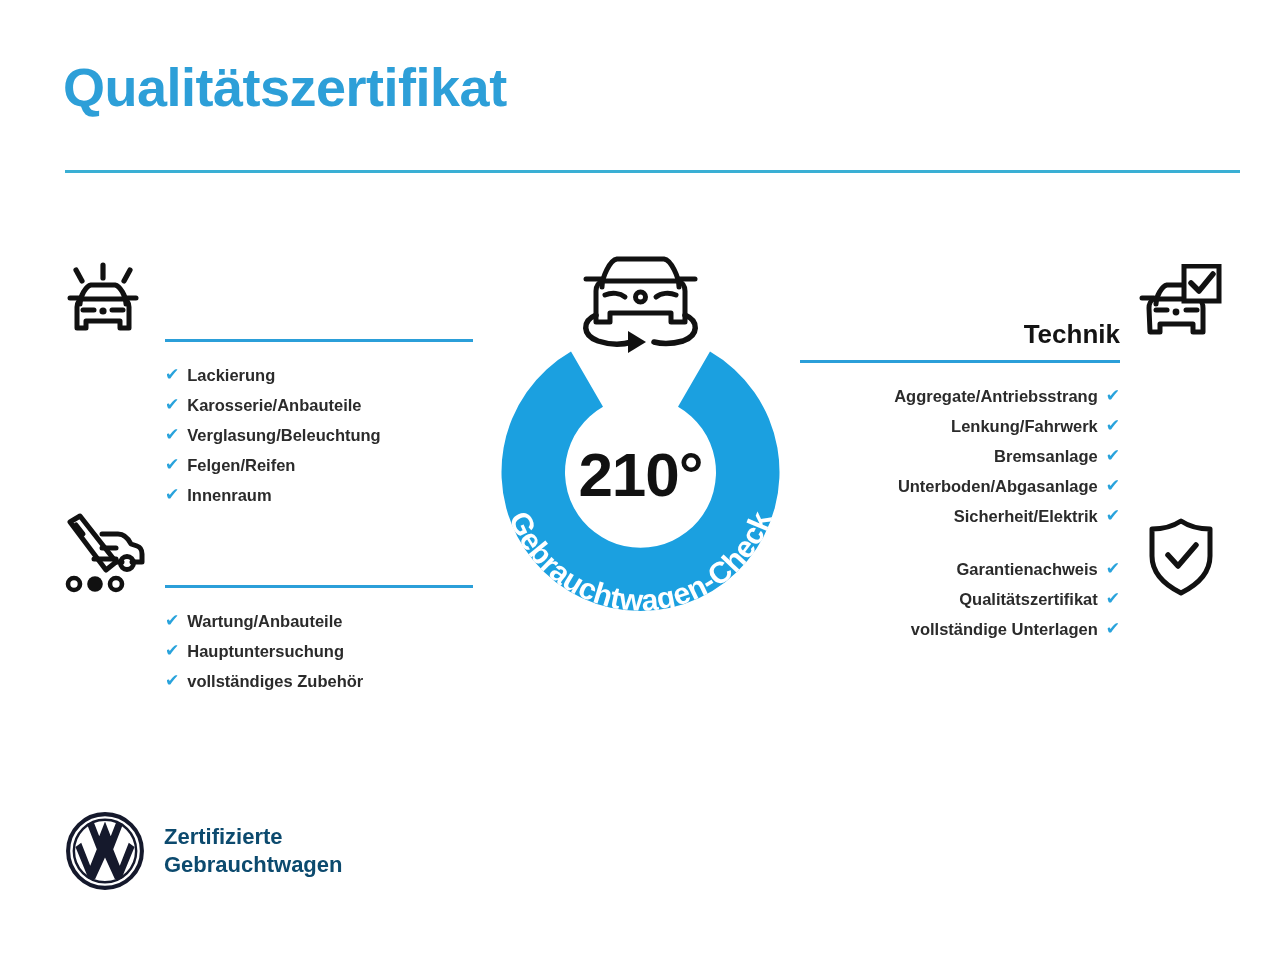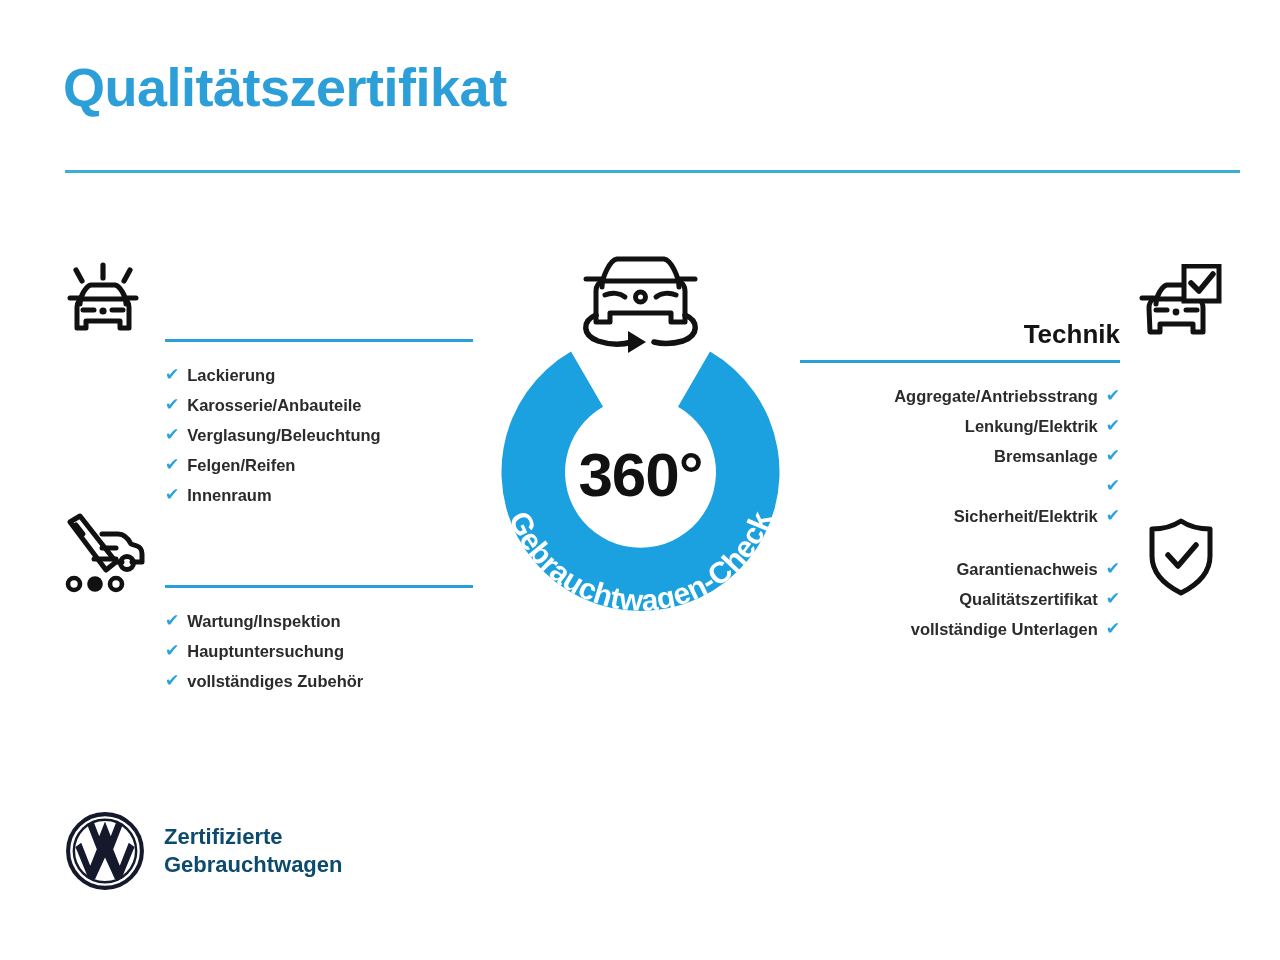--- a/index.html
+++ b/index.html
@@ -159,21 +159,21 @@
     </svg>
   </div>
 
   <div class="section sec-left" id="sec-wartung">
     <div class="sec-head">
       <div class="sec-rule"></div>
     </div>
     <div class="items">
       <div class="item">
         <span class="check">✔</span>
-        <span>Wartung/Inspektion</span>
+        <span>Wartung/Anbauteile</span>
       </div>
       <div class="item">
         <span class="check">✔</span>
         <span>Hauptuntersuchung</span>
       </div>
       <div class="item">
         <span class="check">✔</span>
         <span>vollständiges Zubehör</span>
       </div>
     </div>
@@ -199,28 +199,29 @@
     <div class="sec-head">
       <div class="sec-title">Technik</div>
       <div class="sec-rule"></div>
     </div>
     <div class="items">
       <div class="item">
         <span>Aggregate/Antriebsstrang</span>
         <span class="check">✔</span>
       </div>
       <div class="item">
-        <span>Lenkung/Elektrik</span>
+        <span>Lenkung/Fahrwerk</span>
         <span class="check">✔</span>
       </div>
       <div class="item">
         <span>Bremsanlage</span>
         <span class="check">✔</span>
       </div>
       <div class="item">
+        <span>Unterboden/Abgasanlage</span>
         <span class="check">✔</span>
       </div>
       <div class="item">
         <span>Sicherheit/Elektrik</span>
         <span class="check">✔</span>
       </div>
     </div>
   </div>
 
   <div class="sec-icon" id="icon-garantie">
@@ -277,21 +278,21 @@
       </g>
       <circle cx="72.5" cy="54" r="5" fill="none" stroke="#111" stroke-width="5"></circle>
 
       <g stroke="#111" stroke-width="5.5" fill="none" stroke-linecap="round">
         <path d="M28,72 C14,78 14,92 30,98 C42,102 54,102 64,99"></path>
         <path d="M117,72 C131,78 131,92 115,98 C104,101 94,101 86,99"></path>
       </g>
       <polygon points="60,88 78,99 60,110" fill="#111"></polygon>
     </svg>
 
-    <div class="badge-360">360°</div>
+    <div class="badge-360">210°</div>
   </div>
 
   <div class="footer">
     <svg class="vw-mark" viewBox="0 0 100 100">
       <circle cx="50" cy="50" r="45" fill="none" stroke="#15192c" stroke-width="5"></circle>
       <circle cx="50" cy="50" r="38" fill="none" stroke="#15192c" stroke-width="3"></circle>
       <path d="M50,14 L57,32 L64,14 L72,17 L60,48 L68,68 L79,40 L86,45 L70,84 L62,84 L50,58 L38,84 L30,84 L14,45 L21,40 L32,68 L40,48 L28,17 L36,14 L43,32 Z" fill="#15192c"></path>
     </svg>
     <div class="footer-text">Zertifizierte
 Gebrauchtwagen</div>

